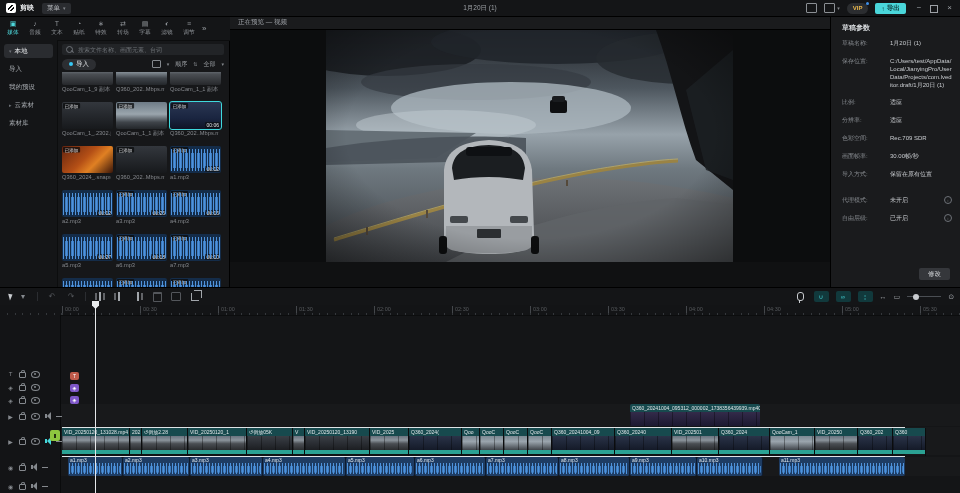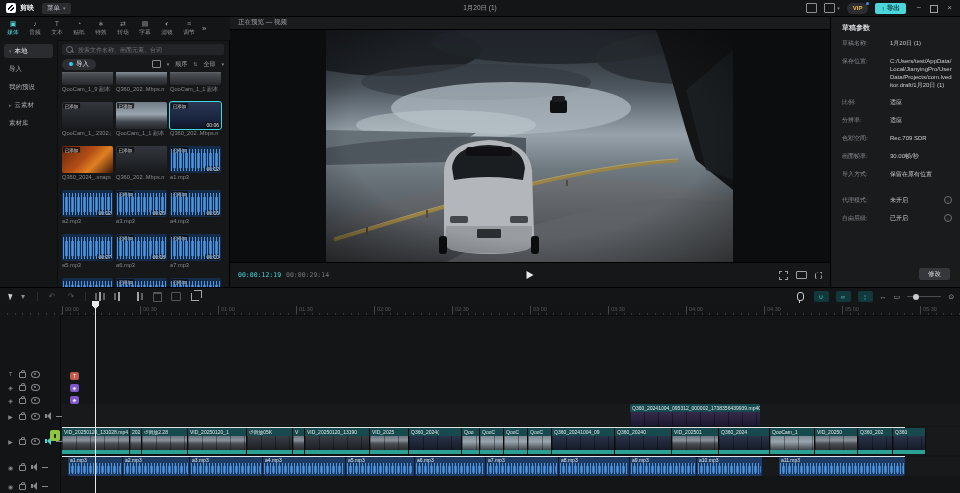--- a/index.html
+++ b/index.html
@@ -473,30 +473,20 @@
           <path d="M120,196 L206,196 L206,214 C206,220 198,223 163,223 C128,223 120,220 120,214 Z" fill="#999da1"></path>
           <rect x="124" y="186" width="18" height="7" rx="2" fill="#44484c"></rect>
           <rect x="184" y="186" width="18" height="7" rx="2" fill="#44484c"></rect>
           <rect x="151" y="199" width="24" height="9" rx="1" fill="#2b2e31"></rect>
           <rect x="113" y="206" width="8" height="18" rx="3" fill="#0c0d0e"></rect>
           <rect x="205" y="206" width="8" height="18" rx="3" fill="#0c0d0e"></rect>
         </g>
         <rect width="407" height="232" fill="url(#vig)"></rect>
       </svg>
     </div>
-    <div class="pv-bar">
-      <span class="tc-cur">00:00:12:19</span>
-      <span class="tc-tot">00:00:29:14</span>
-      <span class="play-tri"></span>
-      <span class="pv-icons">
-        <span class="ic-scale"></span>
-        <span class="ic-ratio"></span>
-        <span class="ic-full"></span>
-      </span>
-    </div>
   </section>
 
   <section class="panel-right">
     <div class="pr-head">草稿参数</div>
     <div id="paramRows">
         <div class="prow">
           <div class="plab">草稿名称:</div>
           <div class="pval">1月20日 (1)</div>
         </div>
         <div class="prow">

